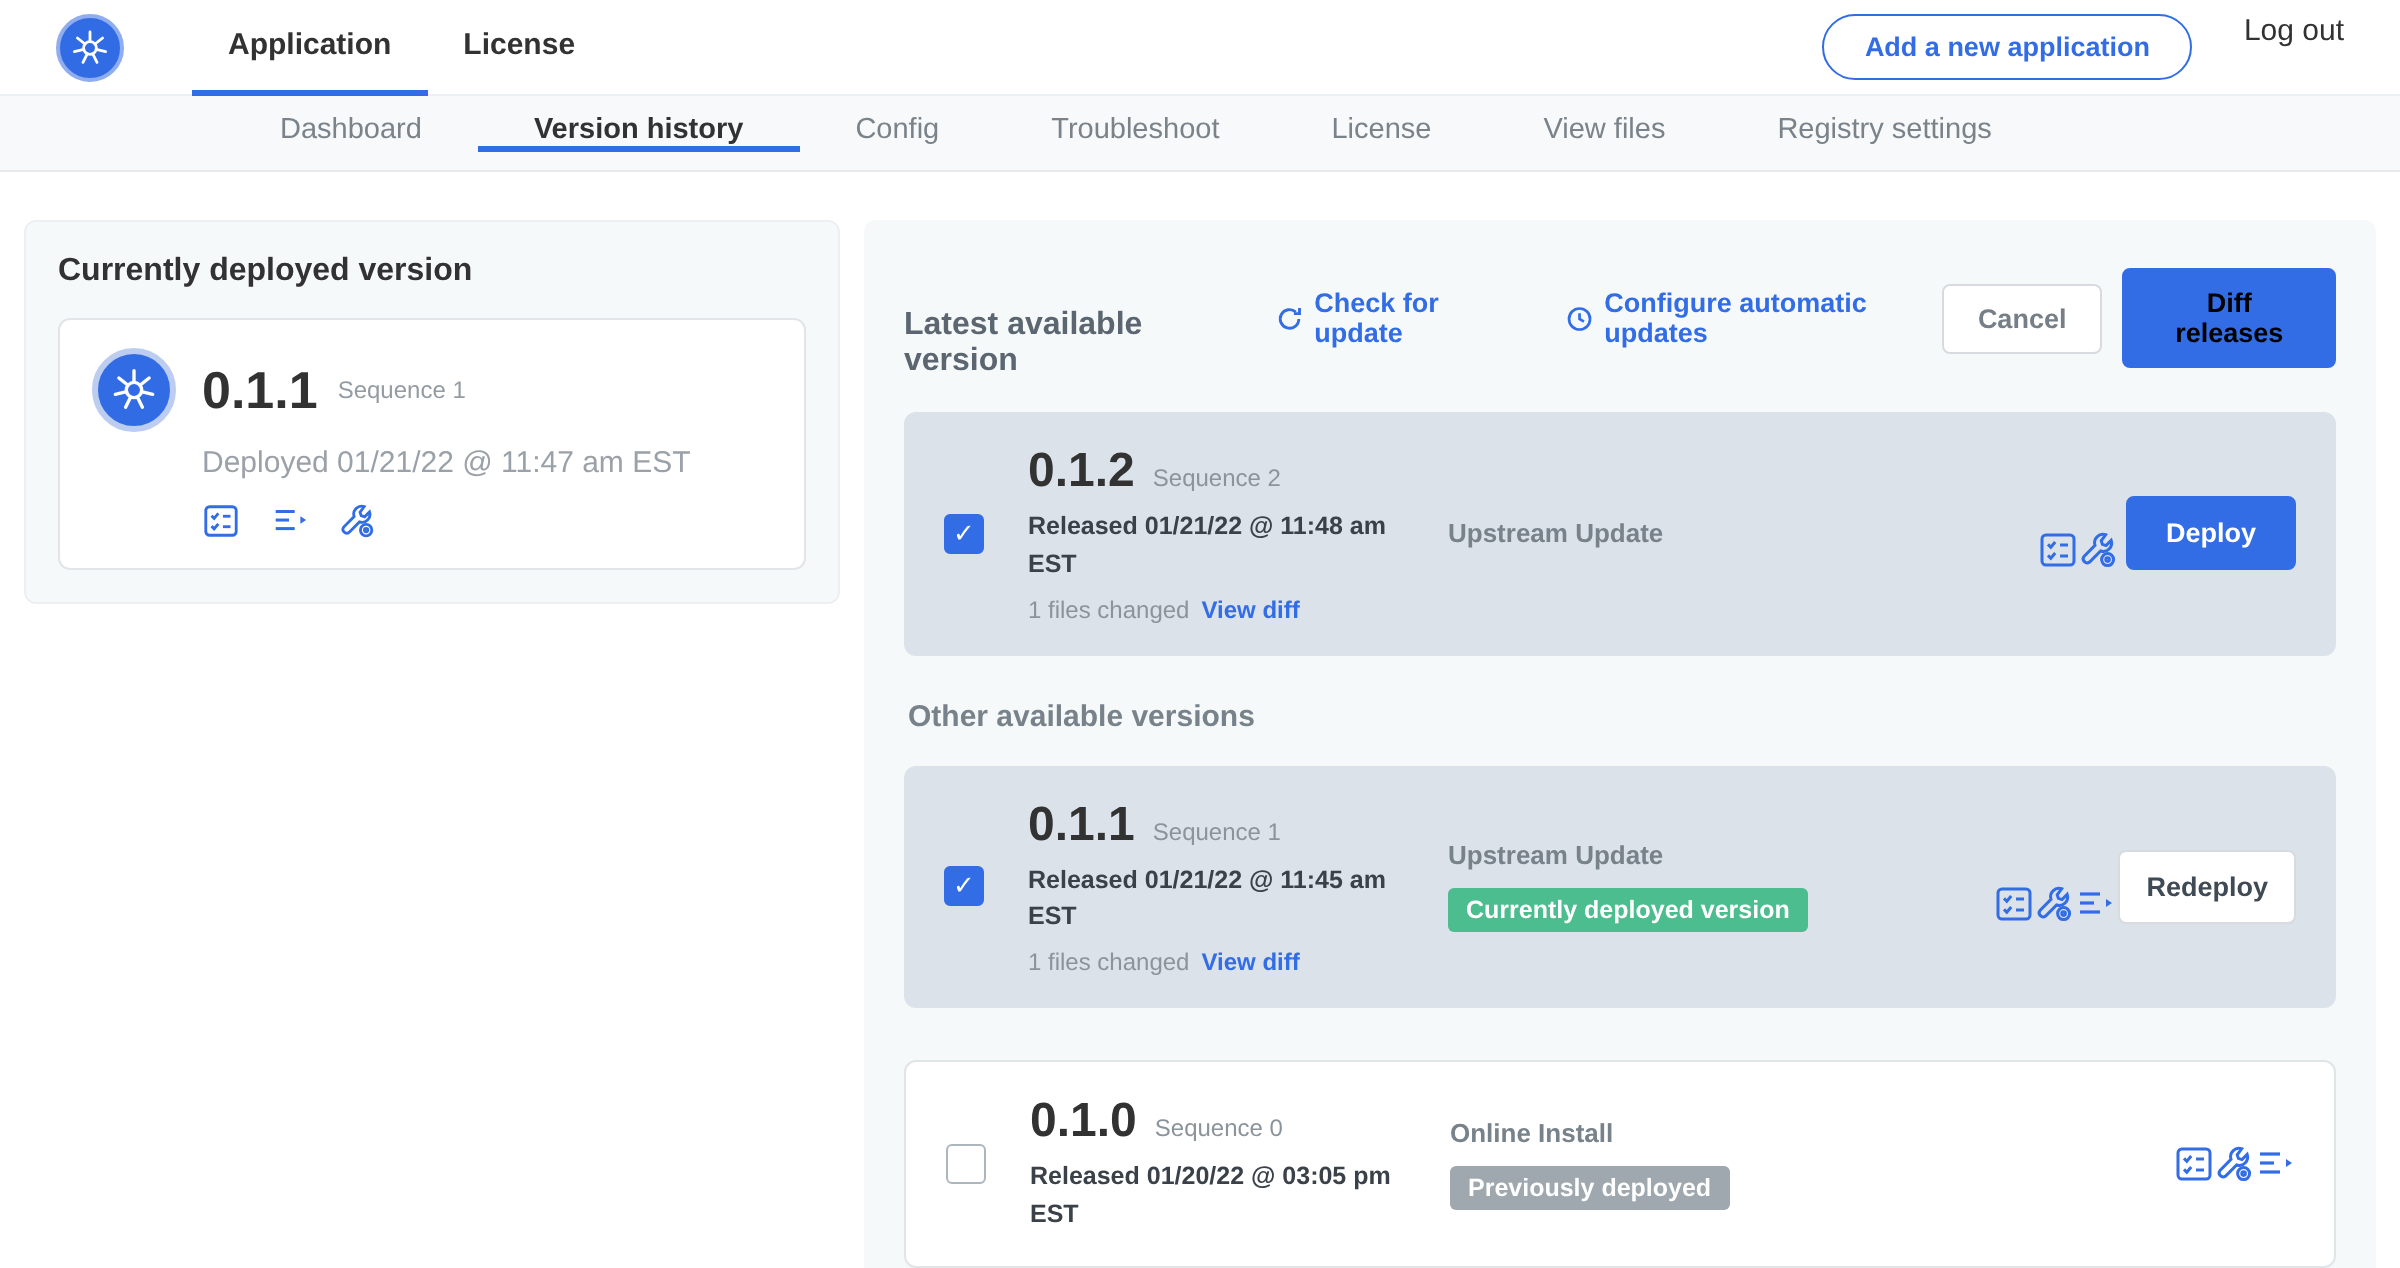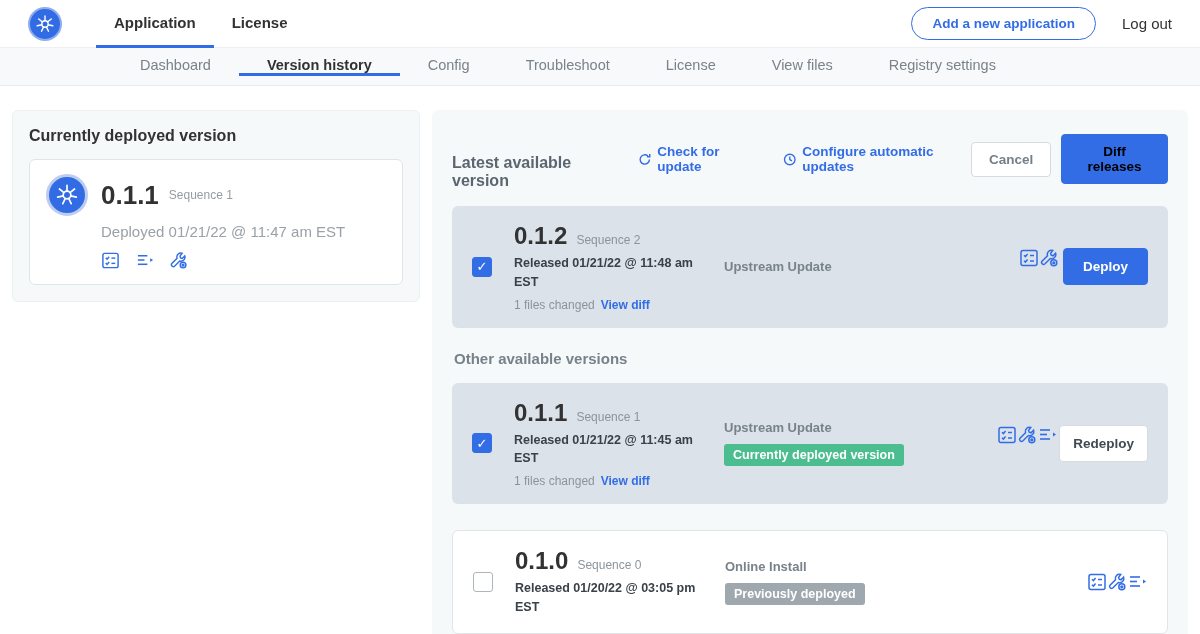--- a/index.html
+++ b/index.html
@@ -11,21 +11,21 @@
   button { font-family: inherit; cursor:pointer; }
 
   
   .topnav { height:48px; display:flex; align-items:center; padding:0 28px; border-bottom:1px solid #eef1f3; background:#fff; }
   .k8s-logo { width:34px; height:34px; border-radius:50%; background:#326ce5; border:2px solid #8fadef;
     display:flex; align-items:center; justify-content:center; flex-shrink:0; }
   .nav-tabs { display:flex; height:48px; margin-left:34px; }
   .nav-tab { display:flex; align-items:center; padding:0 18px; font-size:15px; font-weight:700; color:#323232;
     border-bottom:3px solid transparent; cursor:pointer; }
   .nav-tab.active { border-bottom-color:#326de6; }
-  .topnav-right { margin-left:auto; display:flex; align-items:center; gap:26px; }
+  .topnav-right { margin-left:auto; display:flex; align-items:flex-start; gap:26px; }
   .add-app-btn { background:#fff; border:1.5px solid #326de6; color:#326de6; font-weight:700; font-size:13.5px;
     padding:8px 20px; border-radius:18px; }
   .logout { font-size:15px; color:#323232; cursor:pointer; }
 
   
   .subnav { height:38px; background:#f7f9fa; border-bottom:1px solid #e8ebed; display:flex; align-items:center; padding-left:112px; }
   .subnav-item { display:flex; align-items:center; padding:0 28px; font-size:14.5px; color:#7a828a;
     border-bottom:3px solid transparent; cursor:pointer; }
   .subnav-item.active { color:#323232; font-weight:700; border-bottom-color:#326de6; }
 
@@ -73,21 +73,21 @@
   .vreleased { font-size:12.5px; font-weight:700; color:#3a4148; margin-top:4px; line-height:1.5; max-width:182px; }
   .vfiles-line { margin-top:6px; font-size:12px; color:#8c949b; }
   .viewdiff { color:#326de6; font-weight:700; margin-left:6px; cursor:pointer; }
 
   .vmid { flex:1; padding-left:14px; }
   .vsource { font-size:13px; font-weight:600; color:#78828b; }
   .badge { display:inline-block; margin-top:9px; padding:4px 9px; border-radius:3px; color:#fff; font-size:12.5px; font-weight:600; }
   .badge.success { background:#4cbd8e; }
   .badge.muted { background:#9ea8ae; }
 
-  .vactions { display:flex; align-items:flex-start; margin-left:10px; color:#326de6; }
+  .vactions { display:flex; align-items:flex-end; margin-left:10px; color:#326de6; }
   .deploy-btn { background:#326de6; border:1px solid #326de6; border-radius:4px; color:#fff; font-weight:700;
     font-size:13.5px; padding:10px 19px; margin-left:4px; }
   .redeploy-btn { background:#fff; border:1px solid #d7dbdf; border-radius:4px; color:#3f4a54; font-weight:700;
     font-size:13.5px; padding:10px 13px; margin-left:2px; }
 
   .other-title { font-size:15px; font-weight:600; color:#78828b; margin:22px 0 16px 2px; }
 
   svg { display:block; }
 </style>
 </head>

